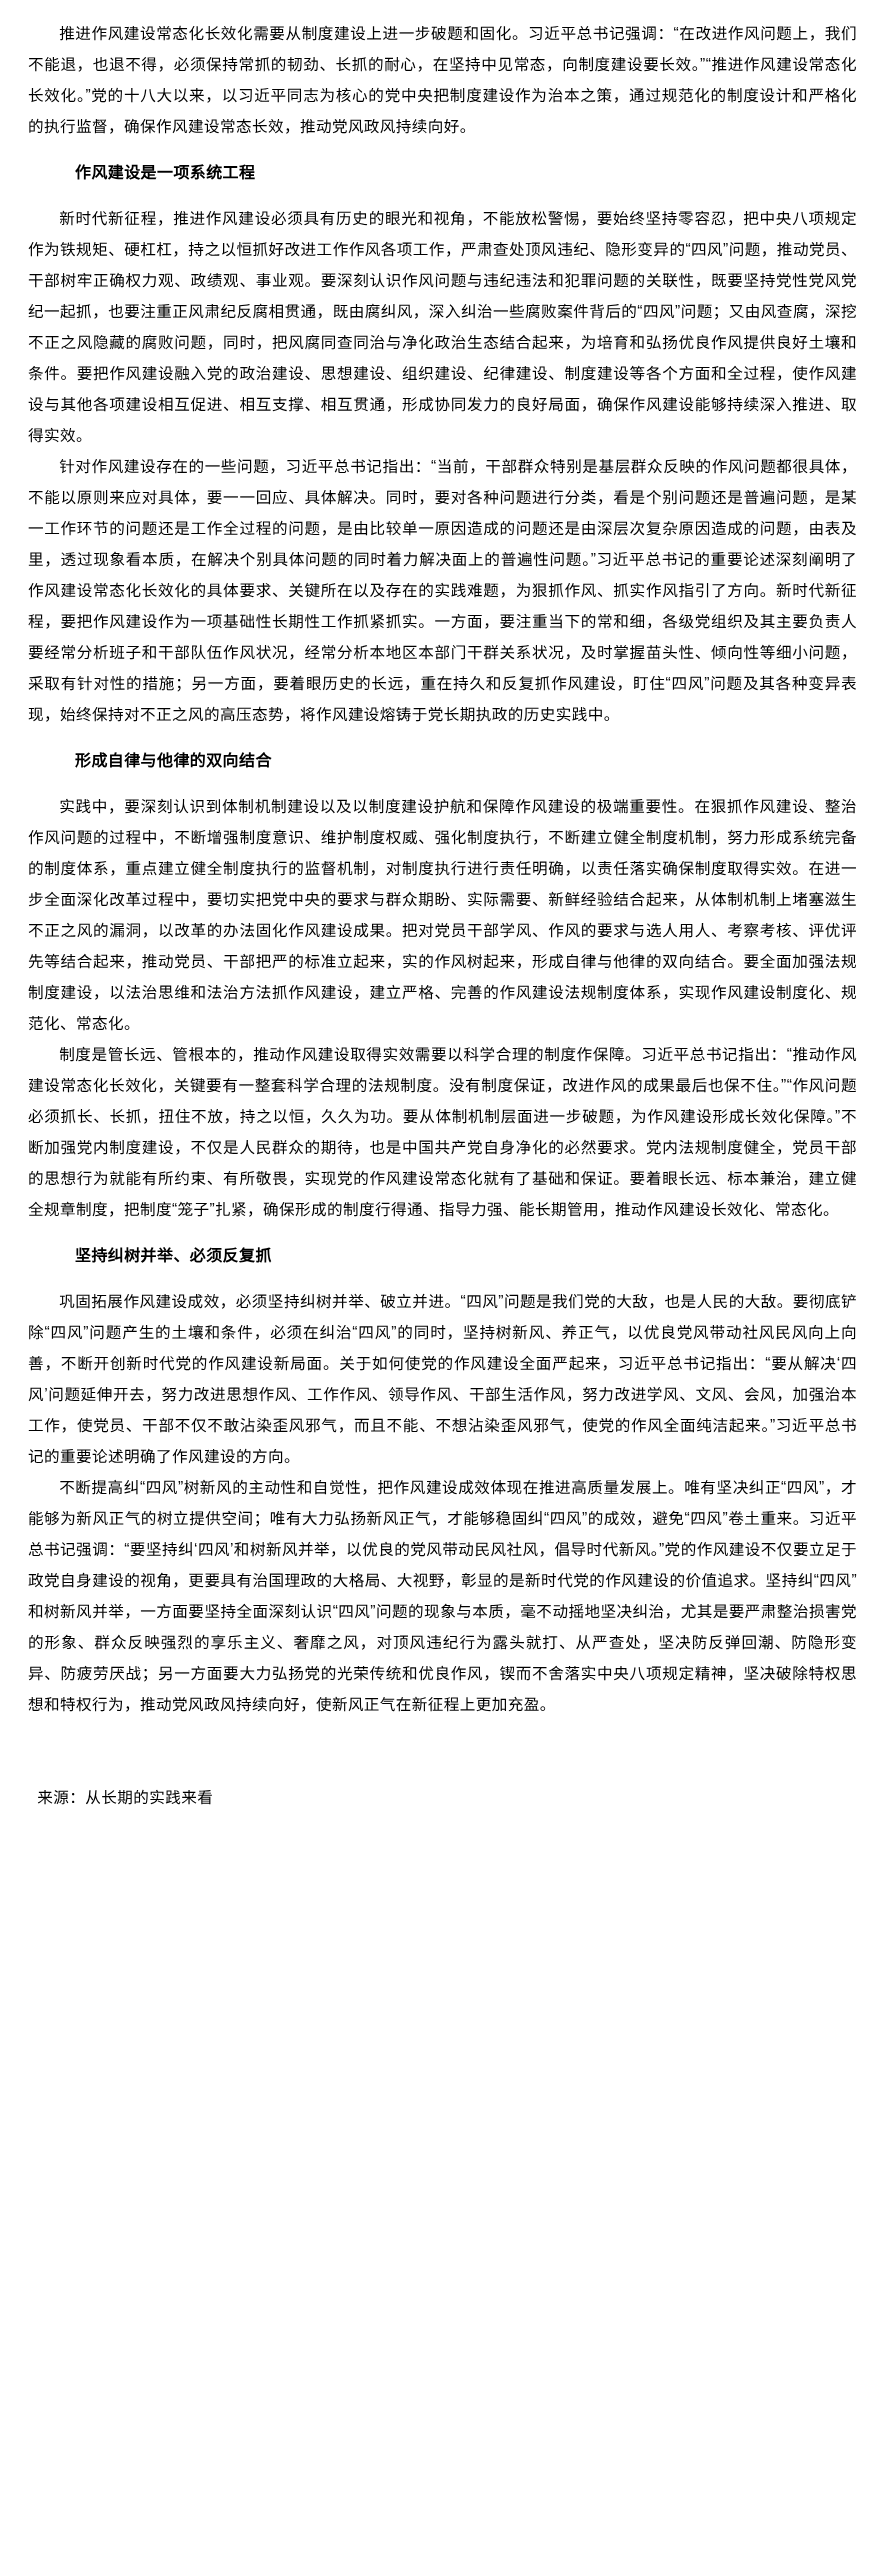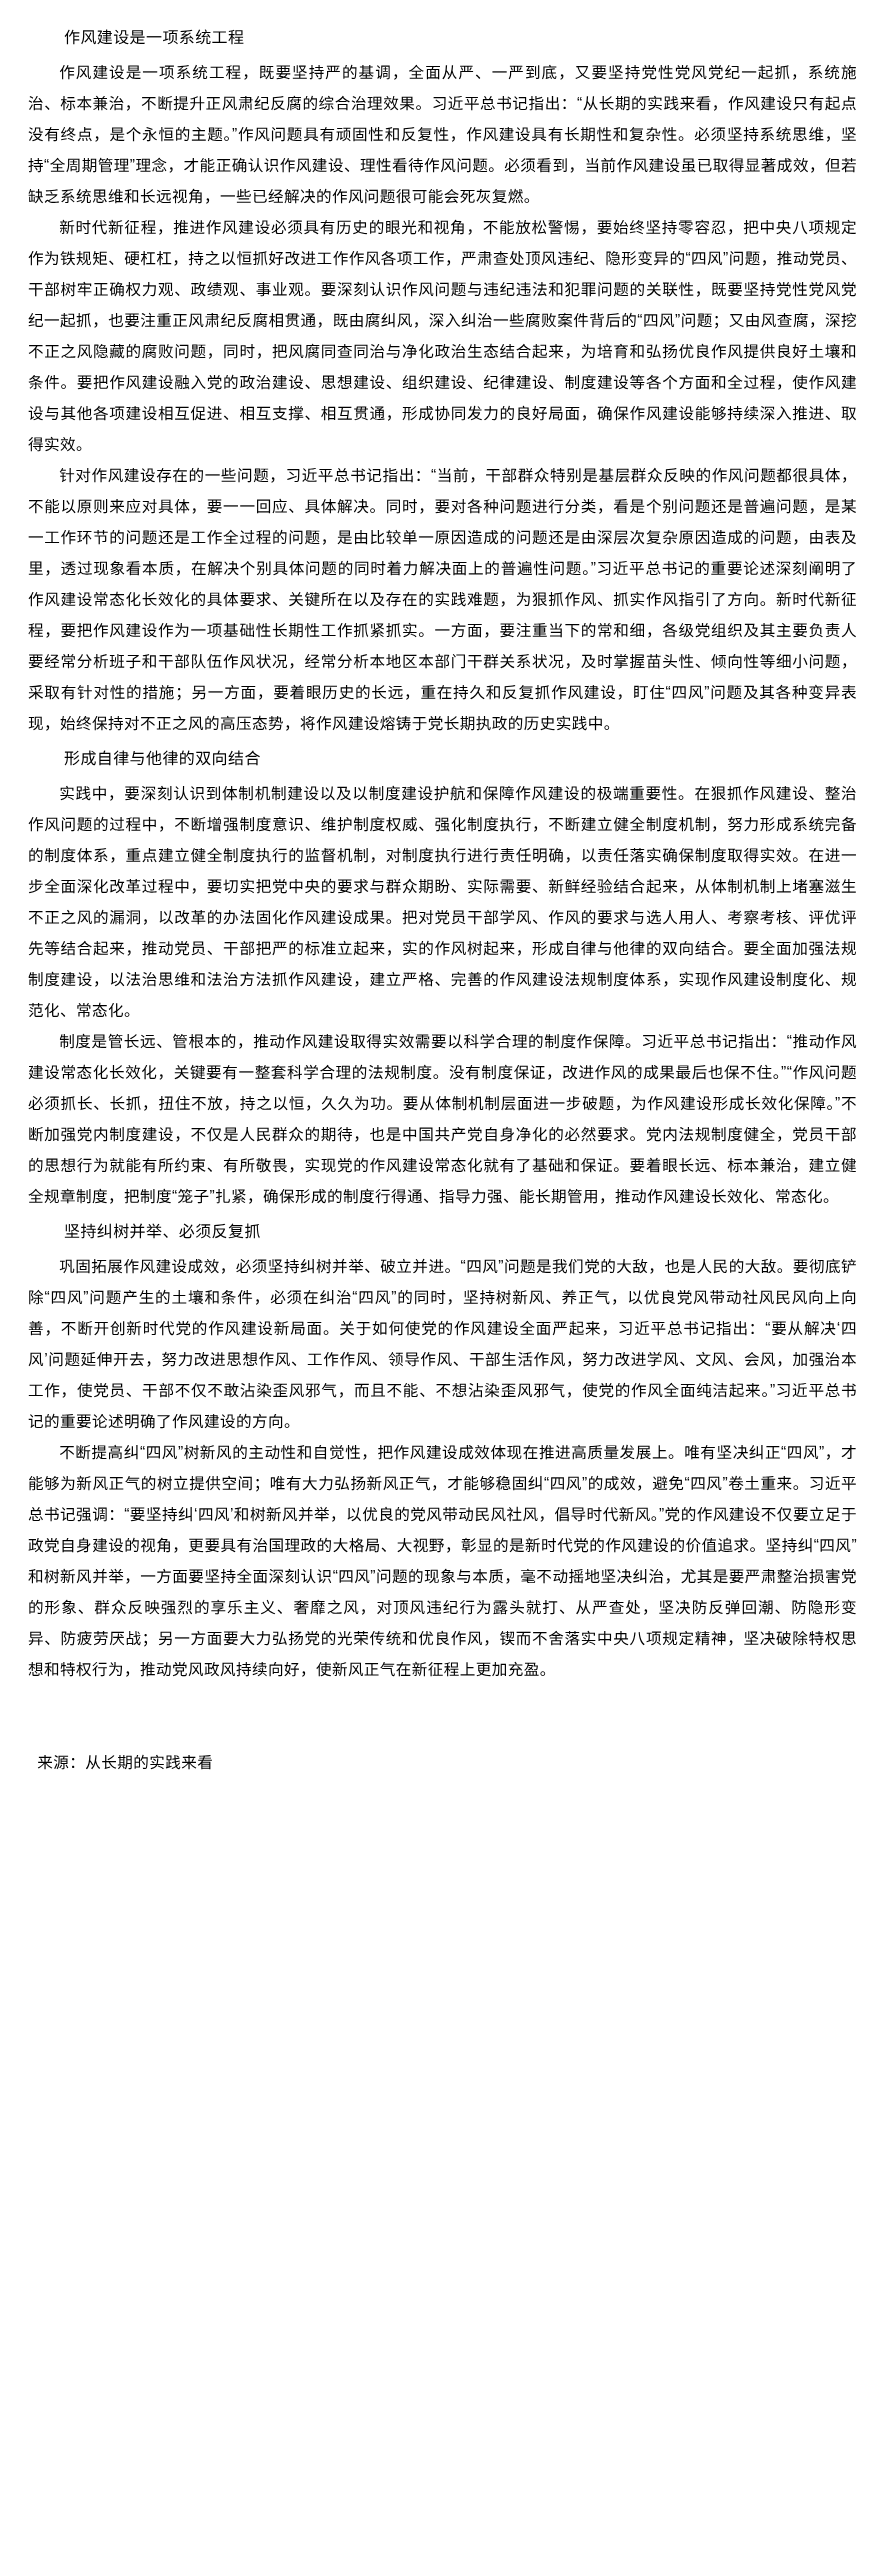--- a/index.html
+++ b/index.html
@@ -22,42 +22,42 @@
   }
   .article p.para {
     margin: 0;
     font-size: 15.6px;
     line-height: 31px;
     text-align: justify;
     text-indent: 2em;
     letter-spacing: 0.4px;
   }
   .article h2.section-heading {
-    margin: 4px;
+    margin: 15px;
     font-size: 16px;
     line-height: 31px;
-    font-weight: normal;
+    font-weight: bold;
     text-indent: 2em;
     letter-spacing: 0.4px;
   }
   .source-line {
     margin: 62px 0 0 0;
     font-size: 15.6px;
     line-height: 31px;
     text-indent: 0.6em;
     letter-spacing: 0.4px;
   }
 </style>
 </head>
 <body>
 
 <div class="page">
   <div class="article">
+    <p class="para">推进作风建设常态化长效化需要从制度建设上进一步破题和固化。习近平总书记强调：“在改进作风问题上，我们不能退，也退不得，必须保持常抓的韧劲、长抓的耐心，在坚持中见常态，向制度建设要长效。”“推进作风建设常态化长效化。”党的十八大以来，以习近平同志为核心的党中央把制度建设作为治本之策，通过规范化的制度设计和严格化的执行监督，确保作风建设常态长效，推动党风政风持续向好。</p>
     <h2 class="section-heading">作风建设是一项系统工程</h2>
-    <p class="para">作风建设是一项系统工程，既要坚持严的基调，全面从严、一严到底，又要坚持党性党风党纪一起抓，系统施治、标本兼治，不断提升正风肃纪反腐的综合治理效果。习近平总书记指出：“从长期的实践来看，作风建设只有起点没有终点，是个永恒的主题。”作风问题具有顽固性和反复性，作风建设具有长期性和复杂性。必须坚持系统思维，坚持“全周期管理”理念，才能正确认识作风建设、理性看待作风问题。必须看到，当前作风建设虽已取得显著成效，但若缺乏系统思维和长远视角，一些已经解决的作风问题很可能会死灰复燃。</p>
     <p class="para">新时代新征程，推进作风建设必须具有历史的眼光和视角，不能放松警惕，要始终坚持零容忍，把中央八项规定作为铁规矩、硬杠杠，持之以恒抓好改进工作作风各项工作，严肃查处顶风违纪、隐形变异的“四风”问题，推动党员、干部树牢正确权力观、政绩观、事业观。要深刻认识作风问题与违纪违法和犯罪问题的关联性，既要坚持党性党风党纪一起抓，也要注重正风肃纪反腐相贯通，既由腐纠风，深入纠治一些腐败案件背后的“四风”问题；又由风查腐，深挖不正之风隐藏的腐败问题，同时，把风腐同查同治与净化政治生态结合起来，为培育和弘扬优良作风提供良好土壤和条件。要把作风建设融入党的政治建设、思想建设、组织建设、纪律建设、制度建设等各个方面和全过程，使作风建设与其他各项建设相互促进、相互支撑、相互贯通，形成协同发力的良好局面，确保作风建设能够持续深入推进、取得实效。</p>
     <p class="para">针对作风建设存在的一些问题，习近平总书记指出：“当前，干部群众特别是基层群众反映的作风问题都很具体，不能以原则来应对具体，要一一回应、具体解决。同时，要对各种问题进行分类，看是个别问题还是普遍问题，是某一工作环节的问题还是工作全过程的问题，是由比较单一原因造成的问题还是由深层次复杂原因造成的问题，由表及里，透过现象看本质，在解决个别具体问题的同时着力解决面上的普遍性问题。”习近平总书记的重要论述深刻阐明了作风建设常态化长效化的具体要求、关键所在以及存在的实践难题，为狠抓作风、抓实作风指引了方向。新时代新征程，要把作风建设作为一项基础性长期性工作抓紧抓实。一方面，要注重当下的常和细，各级党组织及其主要负责人要经常分析班子和干部队伍作风状况，经常分析本地区本部门干群关系状况，及时掌握苗头性、倾向性等细小问题，采取有针对性的措施；另一方面，要着眼历史的长远，重在持久和反复抓作风建设，盯住“四风”问题及其各种变异表现，始终保持对不正之风的高压态势，将作风建设熔铸于党长期执政的历史实践中。</p>
     <h2 class="section-heading">形成自律与他律的双向结合</h2>
     <p class="para">实践中，要深刻认识到体制机制建设以及以制度建设护航和保障作风建设的极端重要性。在狠抓作风建设、整治作风问题的过程中，不断增强制度意识、维护制度权威、强化制度执行，不断建立健全制度机制，努力形成系统完备的制度体系，重点建立健全制度执行的监督机制，对制度执行进行责任明确，以责任落实确保制度取得实效。在进一步全面深化改革过程中，要切实把党中央的要求与群众期盼、实际需要、新鲜经验结合起来，从体制机制上堵塞滋生不正之风的漏洞，以改革的办法固化作风建设成果。把对党员干部学风、作风的要求与选人用人、考察考核、评优评先等结合起来，推动党员、干部把严的标准立起来，实的作风树起来，形成自律与他律的双向结合。要全面加强法规制度建设，以法治思维和法治方法抓作风建设，建立严格、完善的作风建设法规制度体系，实现作风建设制度化、规范化、常态化。</p>
     <p class="para">制度是管长远、管根本的，推动作风建设取得实效需要以科学合理的制度作保障。习近平总书记指出：“推动作风建设常态化长效化，关键要有一整套科学合理的法规制度。没有制度保证，改进作风的成果最后也保不住。”“作风问题必须抓长、长抓，扭住不放，持之以恒，久久为功。要从体制机制层面进一步破题，为作风建设形成长效化保障。”不断加强党内制度建设，不仅是人民群众的期待，也是中国共产党自身净化的必然要求。党内法规制度健全，党员干部的思想行为就能有所约束、有所敬畏，实现党的作风建设常态化就有了基础和保证。要着眼长远、标本兼治，建立健全规章制度，把制度“笼子”扎紧，确保形成的制度行得通、指导力强、能长期管用，推动作风建设长效化、常态化。</p>
     <h2 class="section-heading">坚持纠树并举、必须反复抓</h2>
     <p class="para">巩固拓展作风建设成效，必须坚持纠树并举、破立并进。“四风”问题是我们党的大敌，也是人民的大敌。要彻底铲除“四风”问题产生的土壤和条件，必须在纠治“四风”的同时，坚持树新风、养正气，以优良党风带动社风民风向上向善，不断开创新时代党的作风建设新局面。关于如何使党的作风建设全面严起来，习近平总书记指出：“要从解决‘四风’问题延伸开去，努力改进思想作风、工作作风、领导作风、干部生活作风，努力改进学风、文风、会风，加强治本工作，使党员、干部不仅不敢沾染歪风邪气，而且不能、不想沾染歪风邪气，使党的作风全面纯洁起来。”习近平总书记的重要论述明确了作风建设的方向。</p>
     <p class="para">不断提高纠“四风”树新风的主动性和自觉性，把作风建设成效体现在推进高质量发展上。唯有坚决纠正“四风”，才能够为新风正气的树立提供空间；唯有大力弘扬新风正气，才能够稳固纠“四风”的成效，避免“四风”卷土重来。习近平总书记强调：“要坚持纠‘四风’和树新风并举，以优良的党风带动民风社风，倡导时代新风。”党的作风建设不仅要立足于政党自身建设的视角，更要具有治国理政的大格局、大视野，彰显的是新时代党的作风建设的价值追求。坚持纠“四风”和树新风并举，一方面要坚持全面深刻认识“四风”问题的现象与本质，毫不动摇地坚决纠治，尤其是要严肃整治损害党的形象、群众反映强烈的享乐主义、奢靡之风，对顶风违纪行为露头就打、从严查处，坚决防反弹回潮、防隐形变异、防疲劳厌战；另一方面要大力弘扬党的光荣传统和优良作风，锲而不舍落实中央八项规定精神，坚决破除特权思想和特权行为，推动党风政风持续向好，使新风正气在新征程上更加充盈。</p>
   </div>
   <p class="source-line">来源：从长期的实践来看</p>

